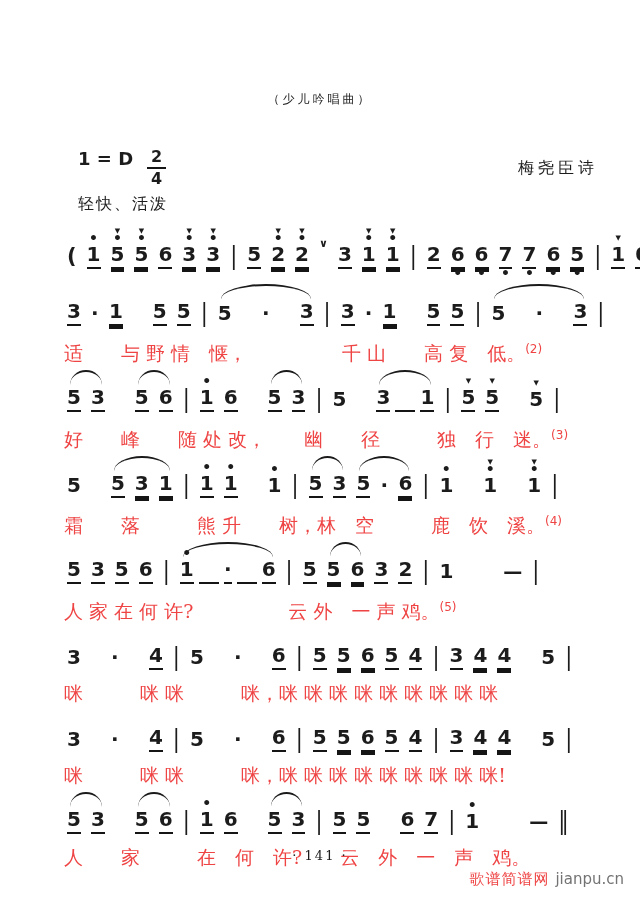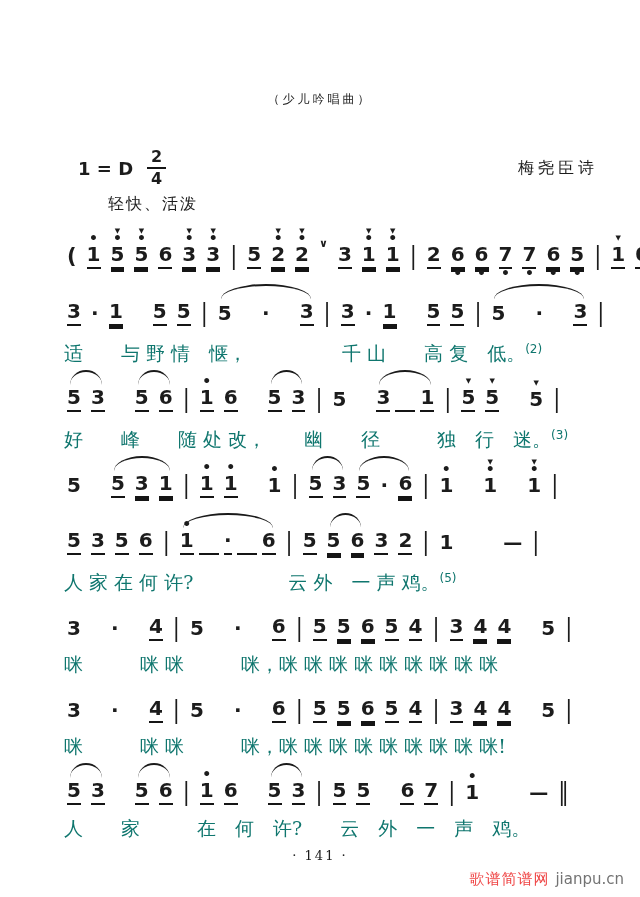--- a/index.html
+++ b/index.html
@@ -7,26 +7,26 @@
     position:relative; width:640px; height:897px; margin:0 auto;
     background:#ffffff; overflow:hidden; color:#1c1c1c;
     font-family:"DejaVu Sans", sans-serif;
   }
   
   .header { text-align:center; padding-top:64px; }
   .title { font-size:31px; font-weight:700; letter-spacing:12px; line-height:38px; }
   .title-ref { font-size:13px; letter-spacing:0; vertical-align:14px; font-weight:700; }
   .subtitle { font-size:12px; letter-spacing:3px; margin-top:27px; }
   .meta { display:flex; justify-content:space-between; align-items:center; margin:40px 42px 0 78px; }
-  .key-area { display:flex; align-items:center; font-weight:700; font-size:18px; }
+  .key-area { display:flex; align-items:flex-start; font-weight:700; font-size:18px; }
   .frac { display:inline-flex; flex-direction:column; align-items:center; margin-left:14px; font-size:16px; line-height:1.15; }
   .fnum { border-bottom:2px solid #151515; padding:0 4px 1px; }
   .fden { padding-top:1px; }
   .credit { font-size:16px; letter-spacing:4px; font-family:"DejaVu Serif","Liberation Serif",serif; }
-  .tempo { margin:5px 0 0 108px; font-size:16px; letter-spacing:2px; font-family:"DejaVu Serif","Liberation Serif",serif; }
+  .tempo { margin:5px 0 0 78px; font-size:16px; letter-spacing:2px; font-family:"DejaVu Serif","Liberation Serif",serif; }
   
   .score { margin:10px 18px 0 62px; }
   .system { margin-bottom:3px; }
   .notes-row { display:flex; align-items:flex-end; min-height:54px; }
   .tok { display:inline-flex; flex-direction:column; align-items:center; margin:0 5px; }
   .above { height:17px; display:flex; flex-direction:column; align-items:center; justify-content:flex-end; }
   .wedge { font-size:7px; line-height:8px; }
   .odot { font-size:14px; line-height:7px; font-weight:700; }
   .num { font-size:20px; font-weight:700; line-height:25px; min-width:11px; text-align:center; }
   .u1 { border-bottom:2px solid #151515; }
@@ -37,21 +37,21 @@
   .tok.dot .num { min-width:8px; }
   .tok.dash .num { font-size:19px; }
   .tok.paren .num { font-size:21px; min-width:8px; }
   .tok.space { margin:0; }
   .tok.space .num { width:20px; min-width:20px; }
   .slur-group { display:inline-flex; align-items:flex-end; position:relative; }
   .slur-group::before {
     content:""; position:absolute; top:2px; left:8px; right:8px; height:13px;
     border-top:2px solid #1a1a1a; border-radius:50% 50% 0 0 / 100% 100% 0 0;
   }
-  .lyrics-row { font-family:"DejaVu Serif","Liberation Serif",serif; font-size:19px; line-height:24px; margin:1px 0 2px 2px; color:#0f766e; }
+  .lyrics-row { font-family:"DejaVu Serif","Liberation Serif",serif; font-size:19px; line-height:24px; margin:1px 0 2px 2px; color:#ef4444; }
   .lyric-ref { font-size:12px; vertical-align:7px; font-family:"DejaVu Sans",sans-serif; }
   
   .page-number { position:absolute; left:0; right:0; bottom:34px; text-align:center; font-size:13px; letter-spacing:2px; font-family:"DejaVu Serif","Liberation Serif",serif; }
   .watermark { position:absolute; right:16px; bottom:8px; font-size:15px; }
   .wm-site { color:#ef4444; letter-spacing:1px; }
   .wm-domain { color:#737373; margin-left:6px; }
 </style>
 </head>
 <body>
 
@@ -643,20 +643,21 @@
             </span>
             <span class="num u0">1</span>
             <span class="below"></span>
           </span>
           <span class="tok bar">
             <span class="above"></span>
             <span class="num u0">|</span>
             <span class="below"></span>
           </span>
         </div>
+        <div class="lyrics-row"><span class="ltext">霜　　落　　　熊 升　　树，林　空　　　鹿　饮　溪。</span><sup class="lyric-ref">(4)</sup></div>
       </div>
       <div class="system">
         <div class="notes-row">
           <span class="tok note">
             <span class="above"></span>
             <span class="num u1">5</span>
             <span class="below"></span>
           </span>
           <span class="tok note">
             <span class="above"></span>

